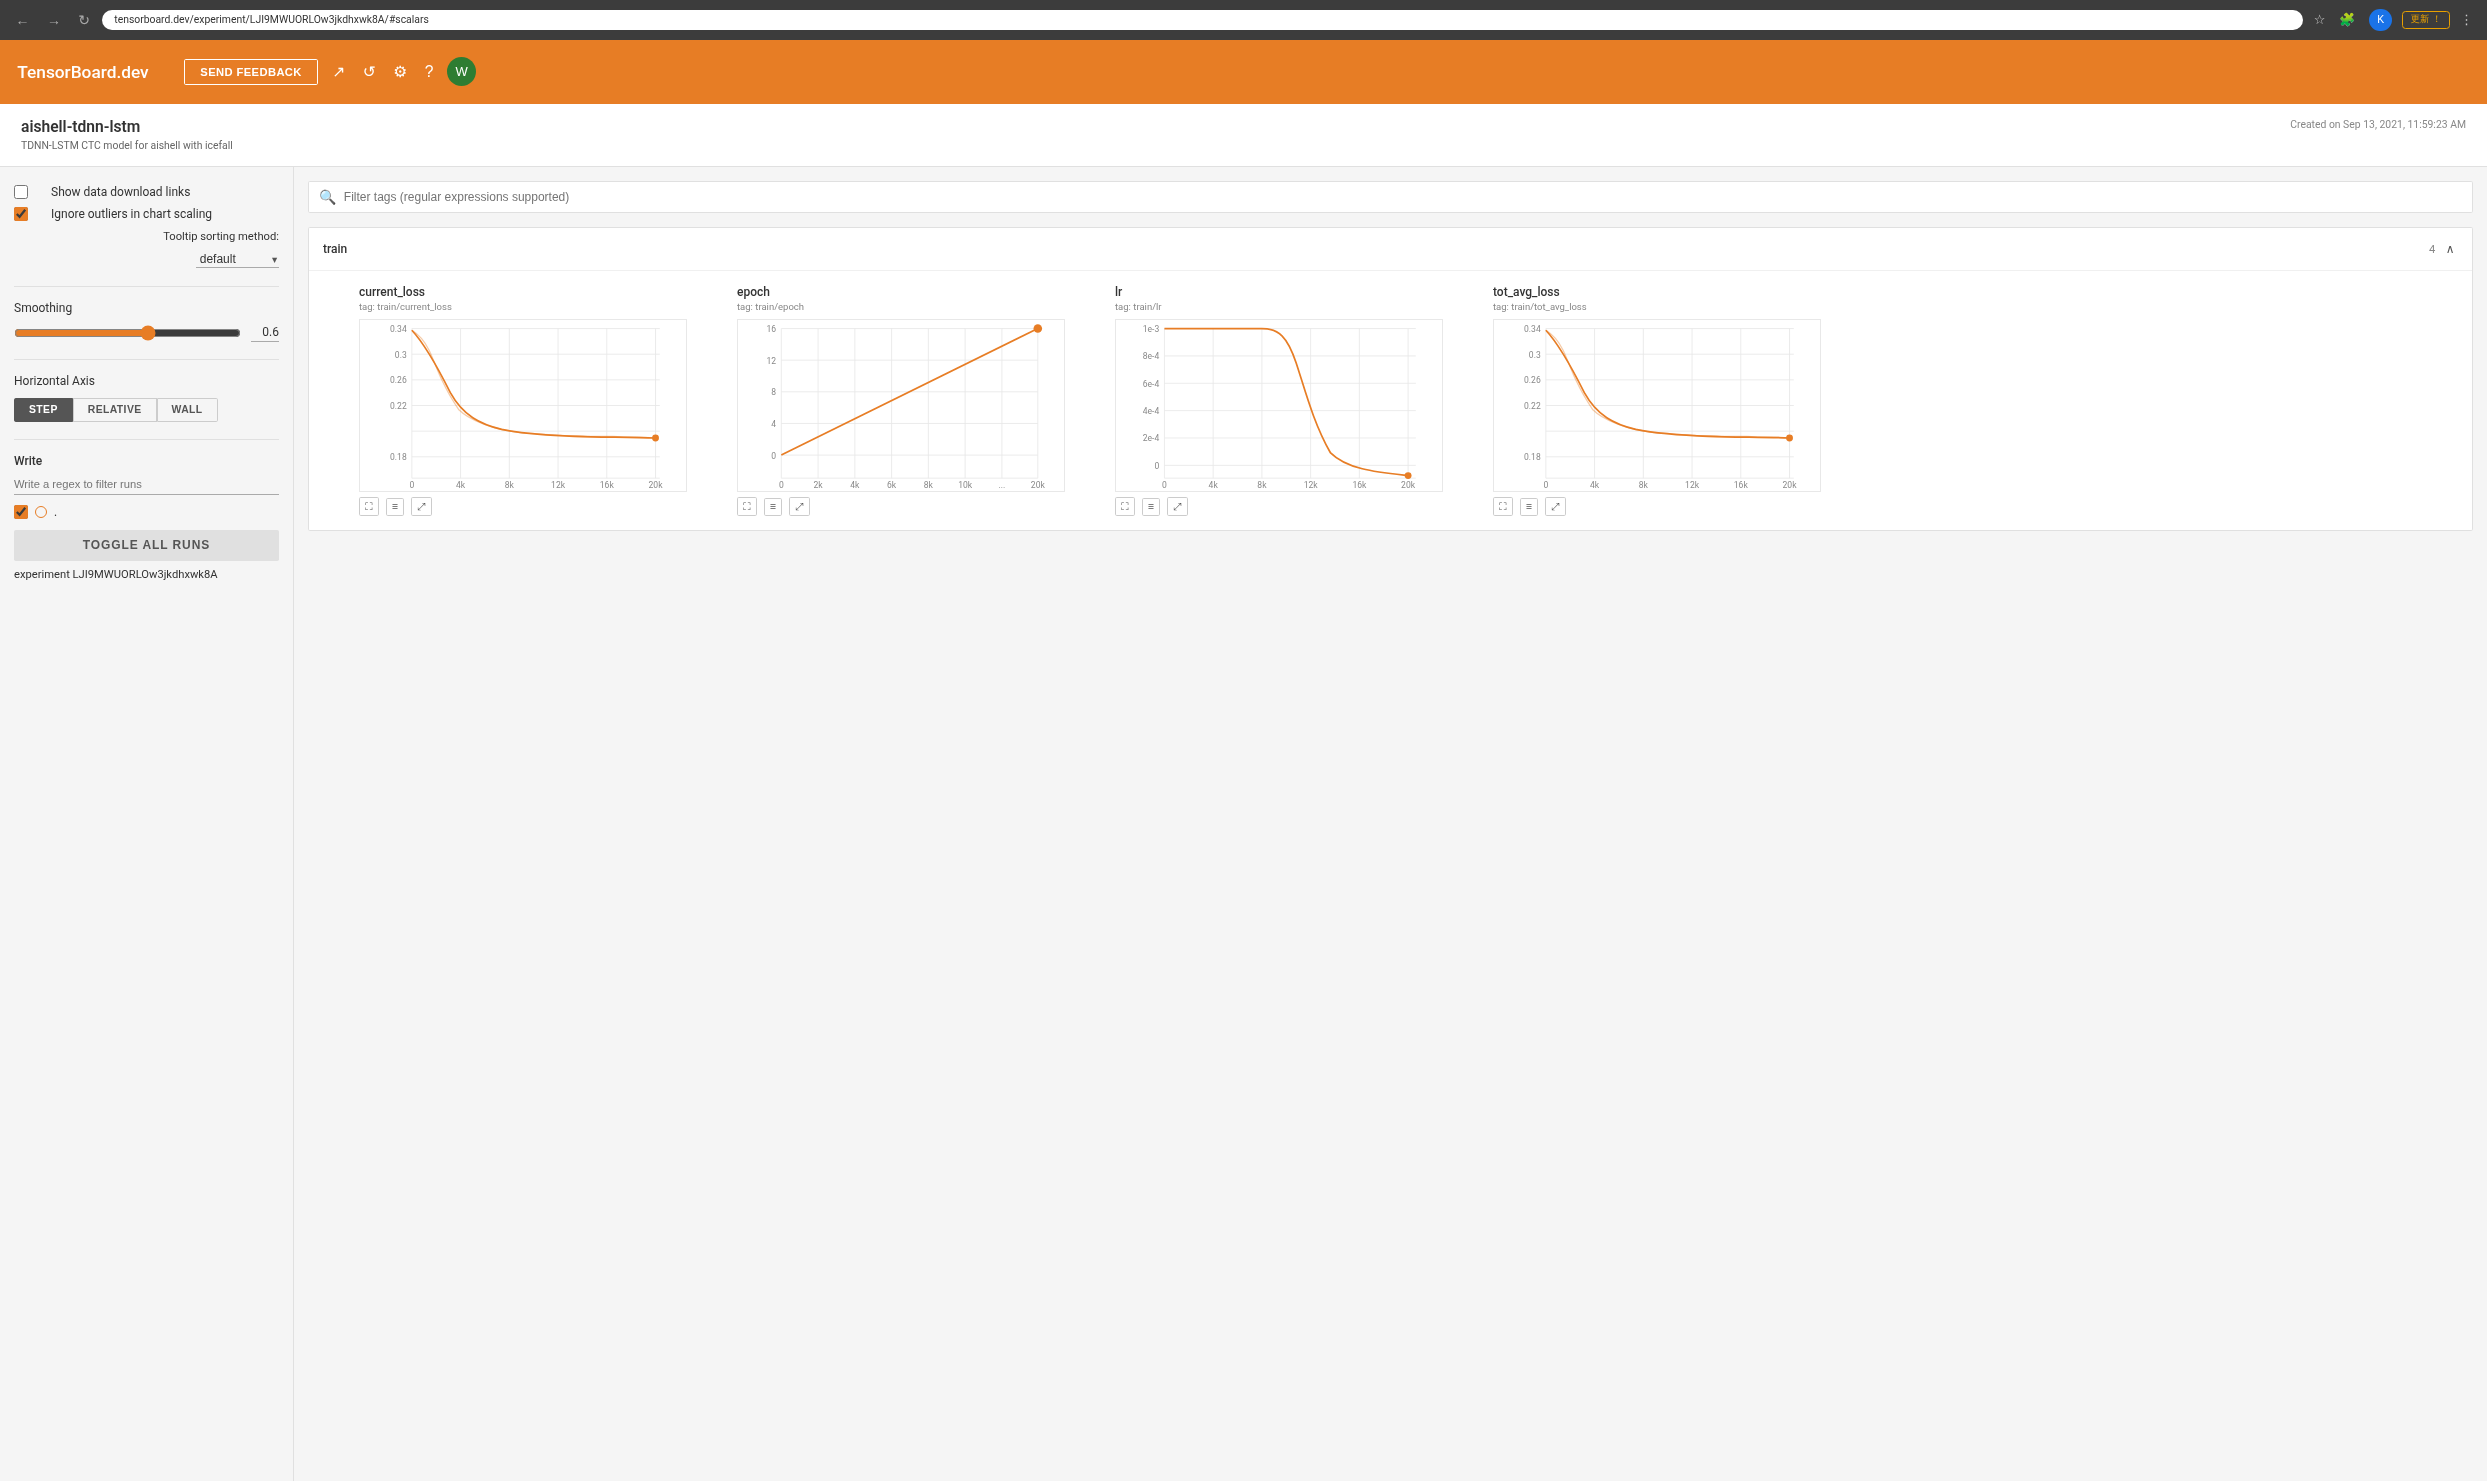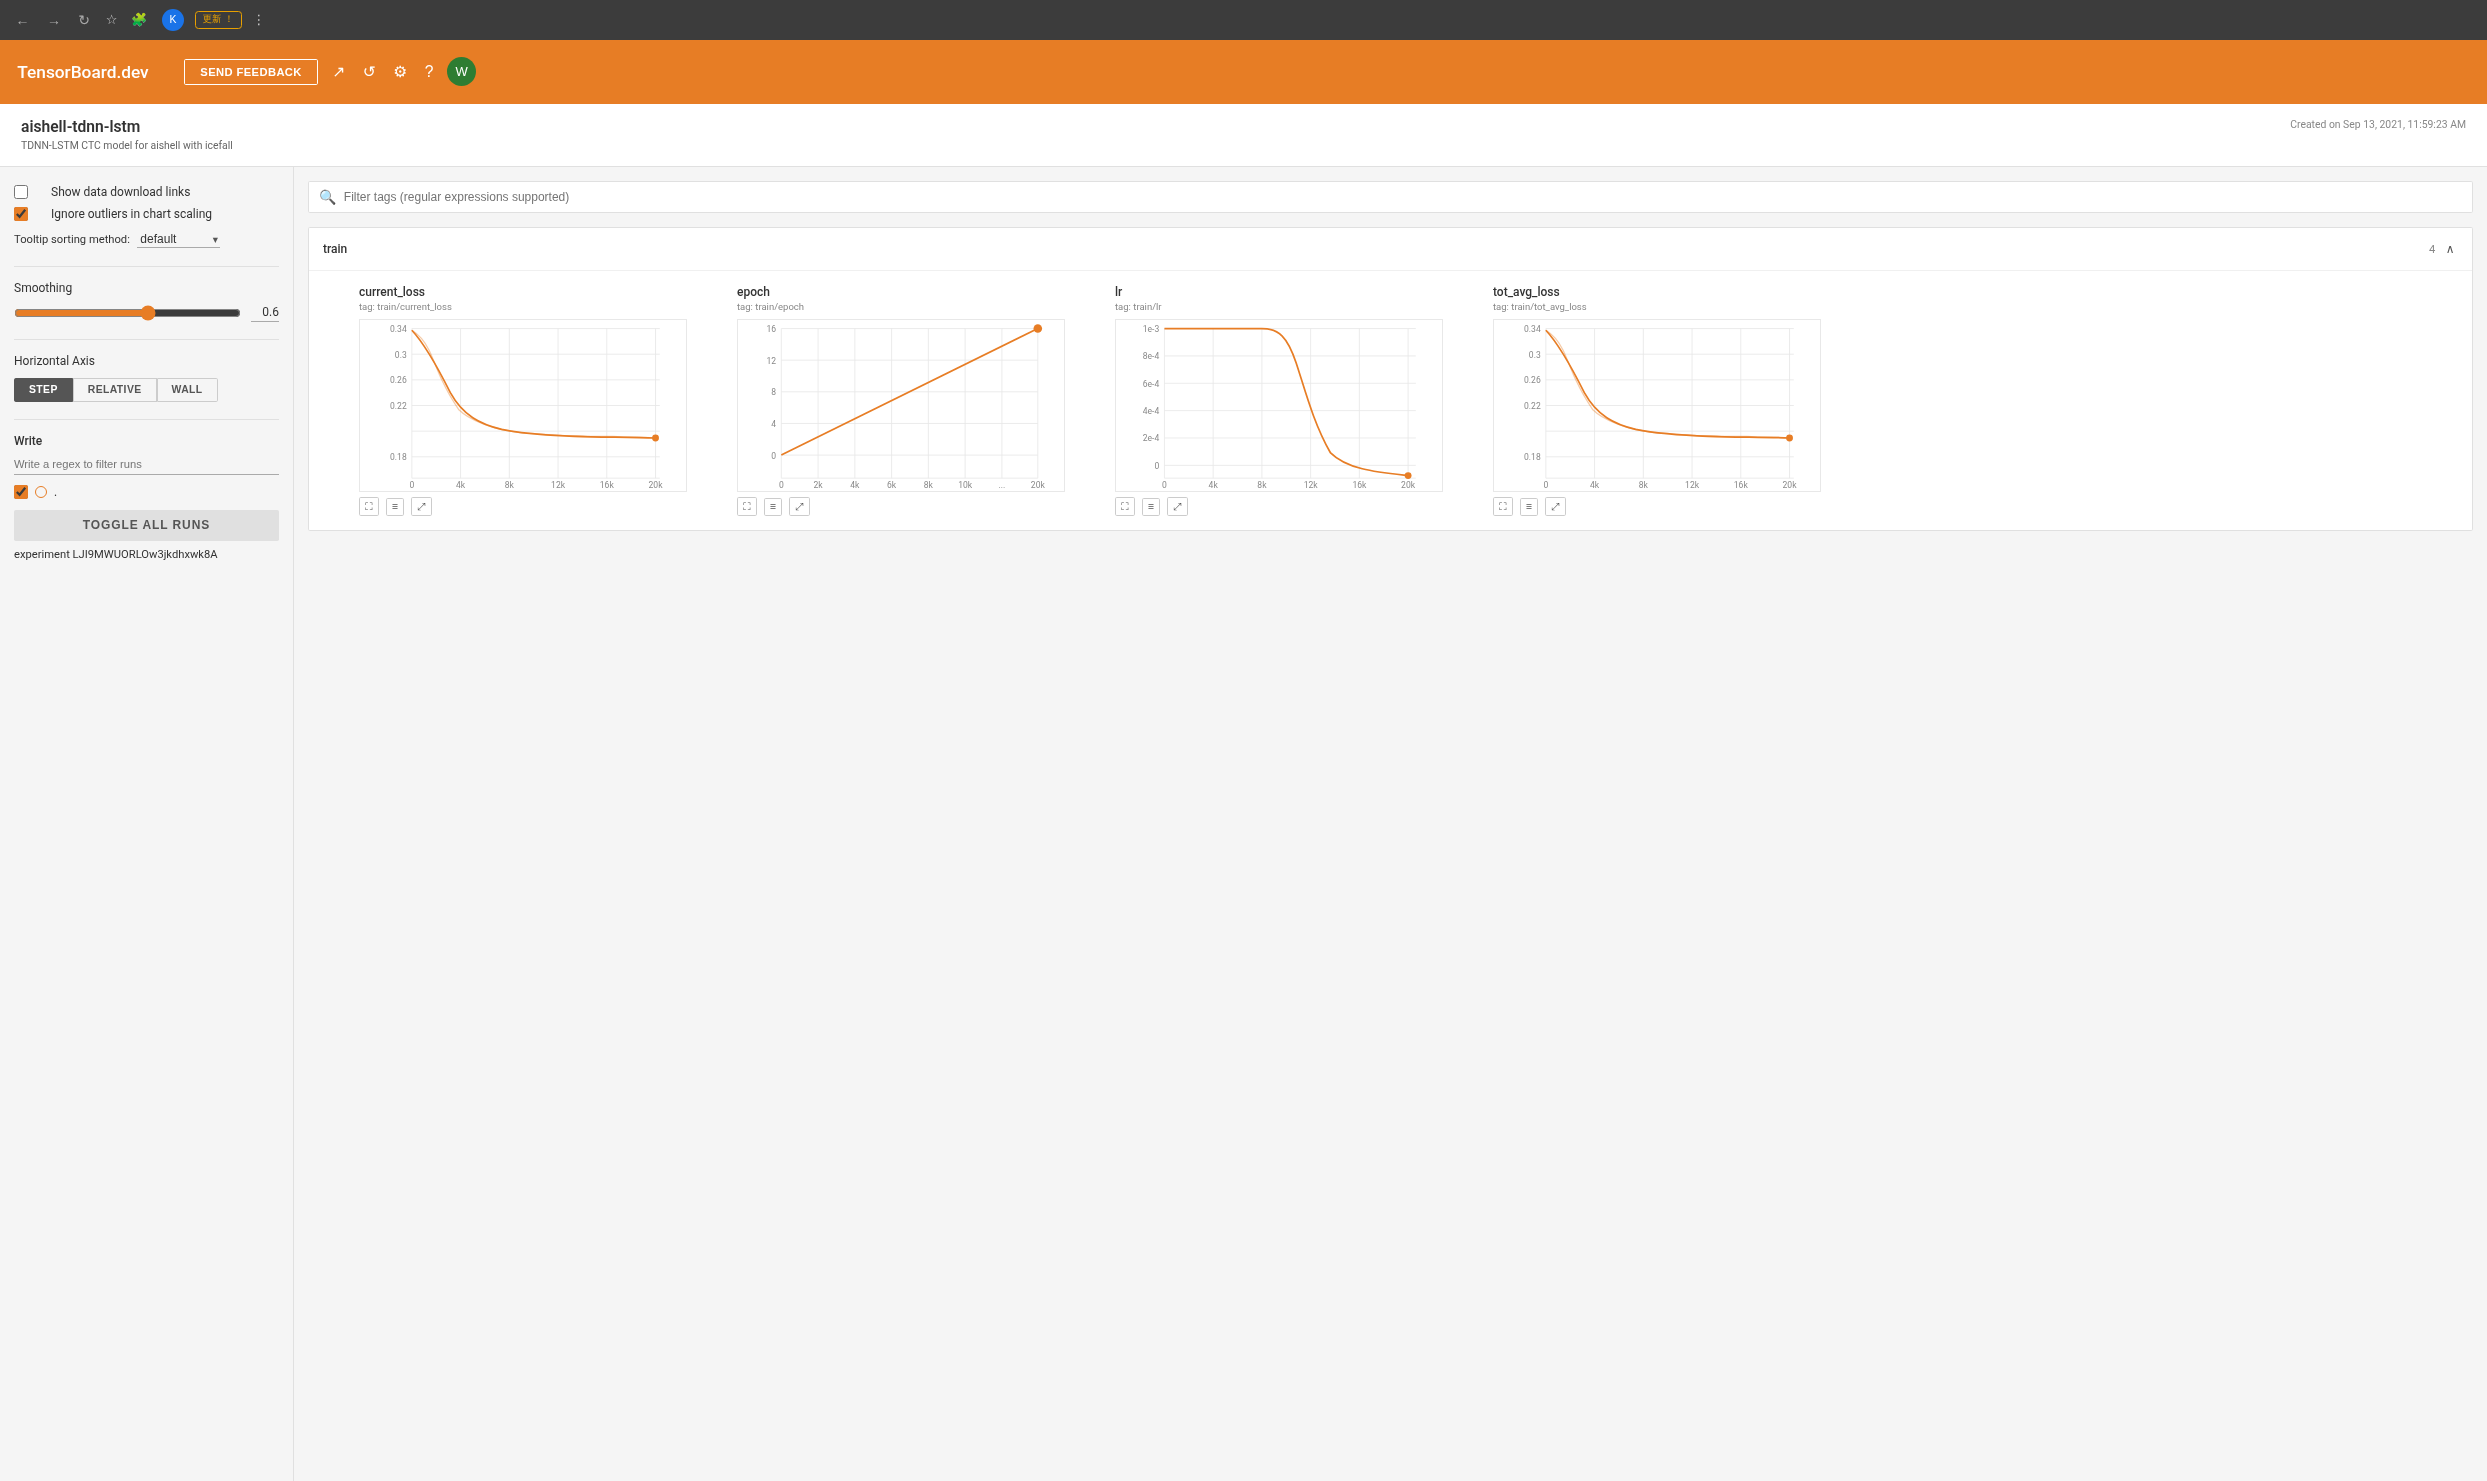--- a/index.html
+++ b/index.html
@@ -165,23 +165,24 @@
       width: 14px; height: 14px; cursor: pointer;
       accent-color: #e77d25;
     }
     .checkbox-label {
       font-size: 12px;
       color: #333;
     }
 
     .tooltip-row {
       display: flex;
-      align-items: center;
+      align-items: flex-end;
       gap: 7px;
       margin-top: 7px;
+      flex-direction: column;
     }
     .tooltip-label {
       font-size: 11.2px;
       color: #333;
       white-space: nowrap;
     }
     .tooltip-select {
       border: none;
       border-bottom: 0.9px solid #aaa;
       background: transparent;
@@ -423,20 +424,23 @@
     
     .axis-text { font-size: 10px; fill: #888; }
   </style>
 </head>
 <body>
 
 <div class="browser-chrome">
   <button class="browser-nav-btn">←</button>
   <button class="browser-nav-btn">→</button>
   <button class="browser-nav-btn">↻</button>
+  <div class="browser-address-bar">
+    <span>tensorboard.dev/experiment/LJI9MWUORLOw3jkdhxwk8A/#scalars</span>
+  </div>
   <div class="browser-actions">
     <button class="browser-icon-btn">☆</button>
     <button class="browser-icon-btn">🧩</button>
     <button class="browser-icon-btn">
       <span class="profile-btn">K</span>
     </button>
     <button class="update-btn">更新 ！</button>
     <button class="browser-icon-btn">⋮</button>
   </div>
 </div>

